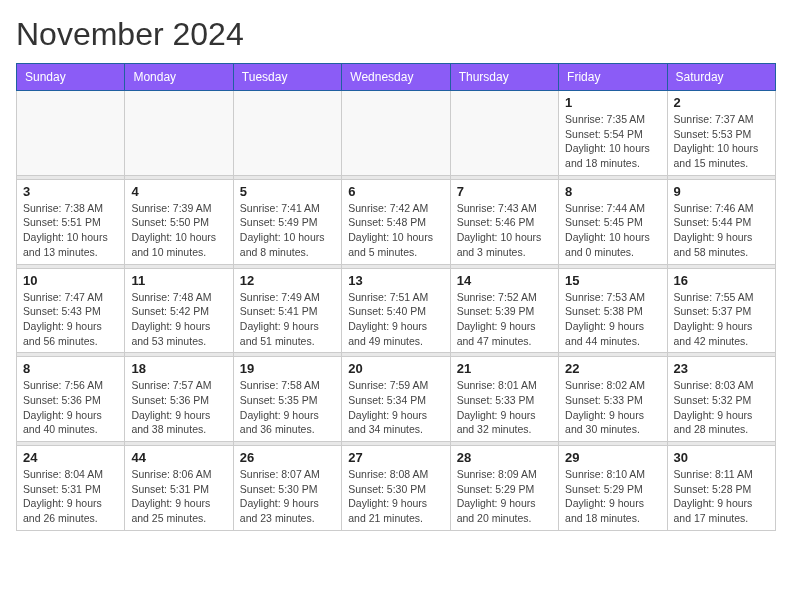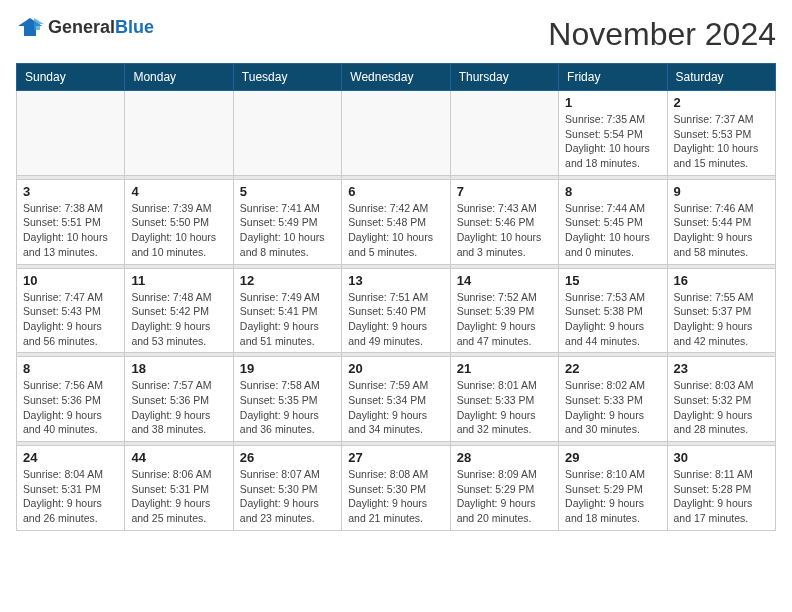--- a/index.html
+++ b/index.html
@@ -31,21 +31,21 @@
     .month-title { font-size: 32px; font-weight: normal; color: #333; }
     .location-title { font-size: 16px; color: #555; }
 
     .calendar {
       width: 100%;
       border-collapse: collapse;
       border: 1px solid #ccc;
       font-size: 11px;
     }
     .calendar th {
-      background: #0c4a6e;
+      background: #8b5cf6;
       color: #fff;
       text-align: left;
       padding: 6px 8px;
       font-size: 12px;
       font-weight: normal;
       border: 1px solid #2060a0;
     }
     .calendar td {
       border: 1px solid #ccc;
       vertical-align: top;
@@ -72,30 +72,20 @@
       height: 4px;
       background: #e8e8e8;
       padding: 0;
       border: 1px solid #ccc;
     }
   </style>
 </head>
 <body>
 
 <div class="header-area">
-  <div class="logo">
-    <svg class="logo-icon" viewBox="0 0 28 22">
-      <rect x="0" y="0" width="28" height="22" fill="none"></rect>
-      <polygon points="14,2 26,10 20,10 20,20 8,20 8,10 2,10" fill="#1a6fba"></polygon>
-      <polygon points="18,2 28,8 24,8 24,14 18,14" fill="#3399dd" opacity="0.7"></polygon>
-    </svg>
-    <div>
-      <span class="logo-text-general">General</span><span class="logo-text-blue">Blue</span>
-    </div>
-  </div>
   <div class="title-area">
     <div class="month-title">November 2024</div>
   </div>
 </div>
 
 <table class="calendar">
   <thead>
     <tr id="header-row">
     <th>Sunday</th>
         <th>Monday</th>

